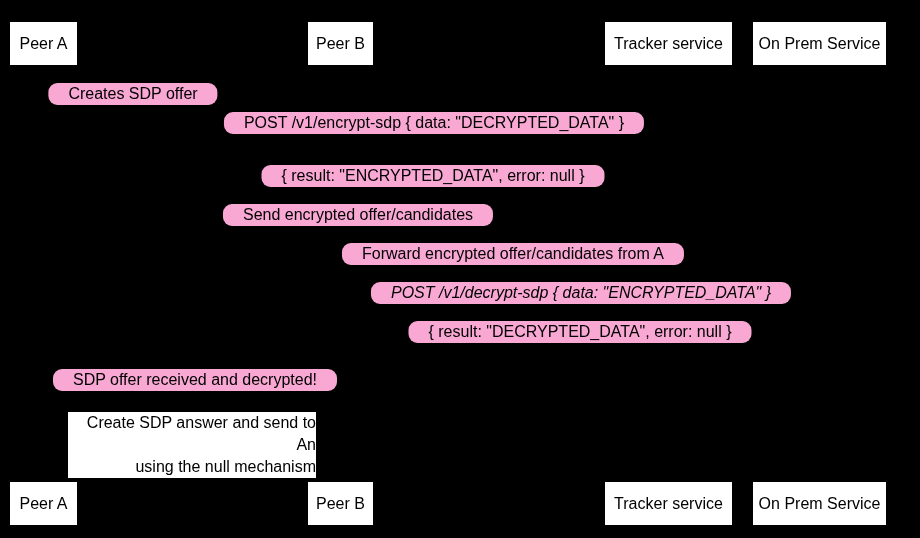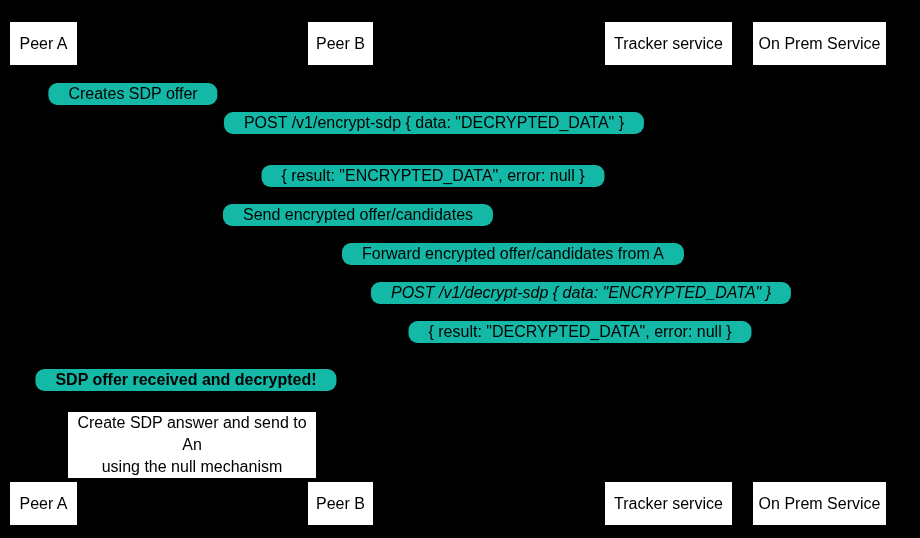--- a/index.html
+++ b/index.html
@@ -26,36 +26,36 @@
     align-items: center;
     justify-content: center;
     white-space: nowrap;
     box-sizing: border-box;
   }
   .actor.top    { top: 22px; }
   .actor.bottom { top: 482px; }
   .msg {
     position: absolute;
     transform: translateX(-50%);
-    background: #14b8a6;
+    background: #f9a8d4;
     color: #000000;
     line-height: 22px;
     height: 22px;
     padding: 0 20px;
     white-space: nowrap;
     border-radius: 9px;
   }
   .note {
     position: absolute;
     left: 68px;
     top: 412px;
     width: 248px;
     background: #ffffff;
     color: #000000;
-    text-align: center;
+    text-align: right;
     line-height: 22px;
   }
   .note span { display: block; }
 </style>
 </head>
 <body>
 
 <div class="stage">
 
   <div class="actor top" style="left:10px; width:67px;">Peer A</div>
@@ -63,21 +63,21 @@
   <div class="actor top" style="left:605px; width:127px;">Tracker service</div>
   <div class="actor top" style="left:753px; width:133px;">On Prem Service</div>
 
   <div class="msg" style="left:133px; top:83px;">Creates SDP offer</div>
   <div class="msg" style="left:434px; top:112px;">POST /v1/encrypt-sdp { data: "DECRYPTED_DATA" }</div>
   <div class="msg" style="left:433px; top:165px;">{ result: "ENCRYPTED_DATA", error: null }</div>
   <div class="msg" style="left:358px; top:204px;">Send encrypted offer/candidates</div>
   <div class="msg" style="left:505px; top:243px;margin-left:8px;">Forward encrypted offer/candidates from A</div>
   <div class="msg" style="left:581px; top:282px;font-style:italic;">POST /v1/decrypt-sdp { data: "ENCRYPTED_DATA" }</div>
   <div class="msg" style="left:580px; top:321px;">{ result: "DECRYPTED_DATA", error: null }</div>
-  <div class="msg" style="left:186px; top:369px;font-weight:bold;">SDP offer received and decrypted!</div>
+  <div class="msg" style="left:195px; top:369px;">SDP offer received and decrypted!</div>
 
   <div class="note">
     <span>Create SDP answer and send to An</span>
     <span>using the null mechanism</span>
   </div>
 
   <div class="actor bottom" style="left:10px; width:67px;">Peer A</div>
   <div class="actor bottom" style="left:308px; width:65px;">Peer B</div>
   <div class="actor bottom" style="left:605px; width:127px;">Tracker service</div>
   <div class="actor bottom" style="left:753px; width:133px;">On Prem Service</div>

